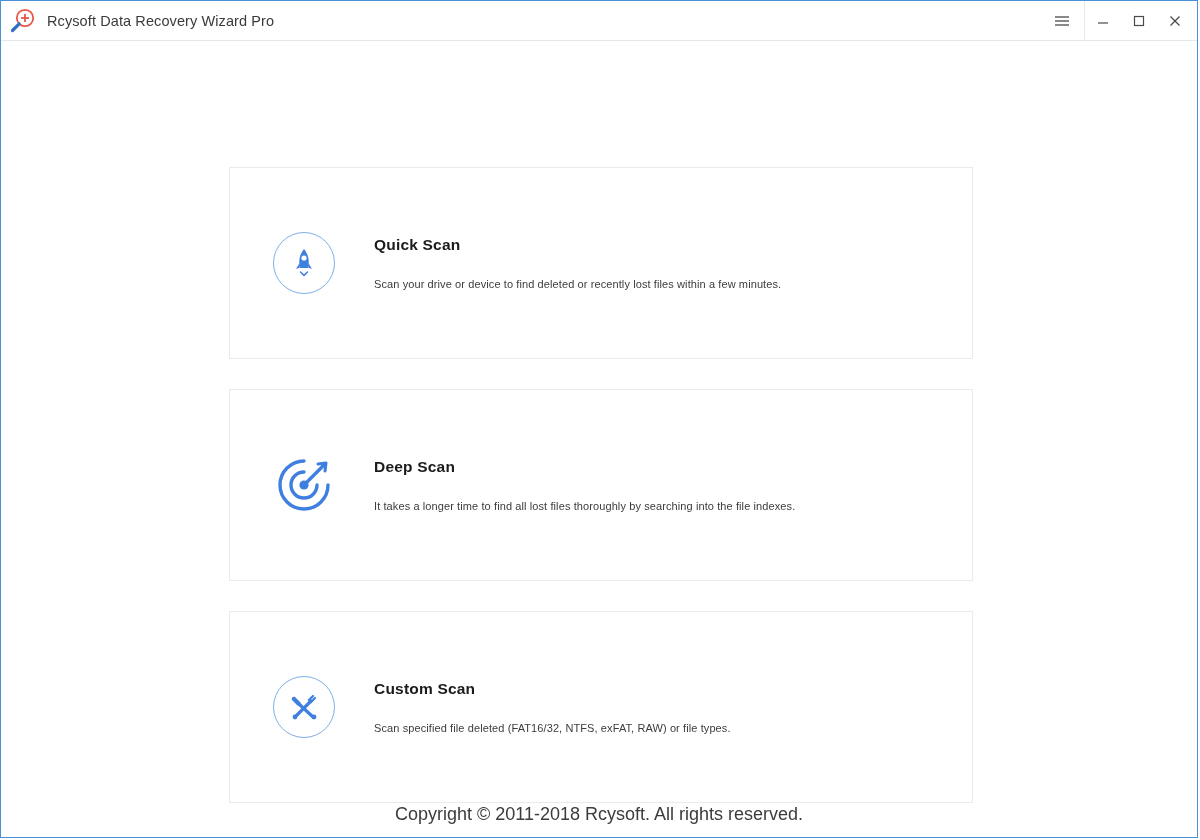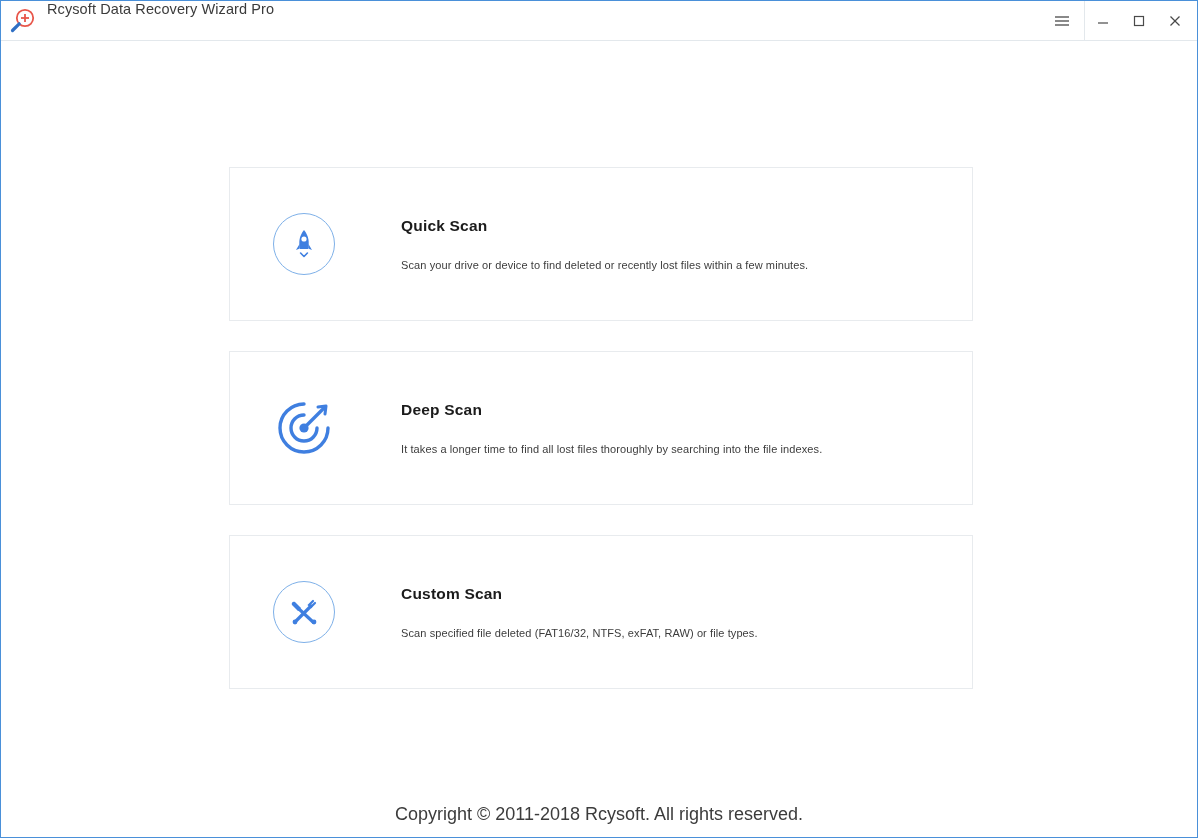--- a/index.html
+++ b/index.html
@@ -22,20 +22,21 @@
     box-sizing: border-box;
     background: #ffffff;
     display: flex;
     flex-direction: column;
   }
   
   .titlebar {
     height: 40px;
     flex: 0 0 40px;
     display: flex;
+    align-items: center;
     border-bottom: 1px solid #e3e8ec;
     background: #ffffff;
     box-sizing: border-box;
   }
   .app-logo {
     width: 40px;
     height: 40px;
     margin-left: 2px;
     display: flex;
     align-items: center;
@@ -75,29 +76,28 @@
     flex: 1 1 auto;
     position: relative;
   }
   .cards {
     position: absolute;
     left: 228px;
     top: 126px;
     width: 744px;
   }
   .card {
-    height: 154px;
+    height: 192px;
     border: 1px solid #e8ebee;
     background: #ffffff;
     box-sizing: border-box;
     display: flex;
     align-items: center;
     margin-bottom: 30px;
     cursor: pointer;
-    gap: 27px;
   }
   .card-icon {
     width: 62px;
     height: 62px;
     margin-left: 43px;
     flex: 0 0 62px;
     border: 1.5px solid #7eb0e8;
     border-radius: 50%;
     display: flex;
     align-items: center;

